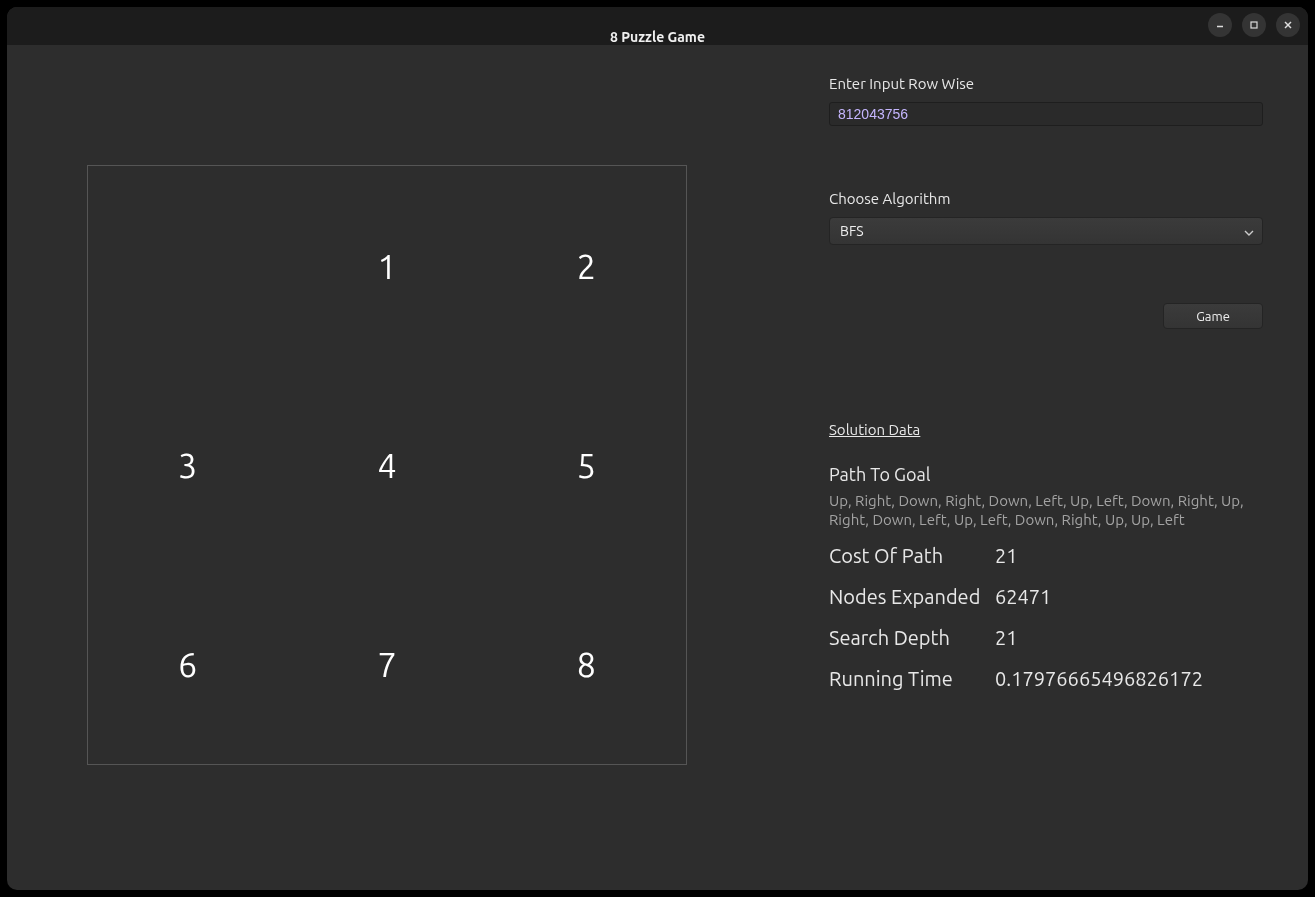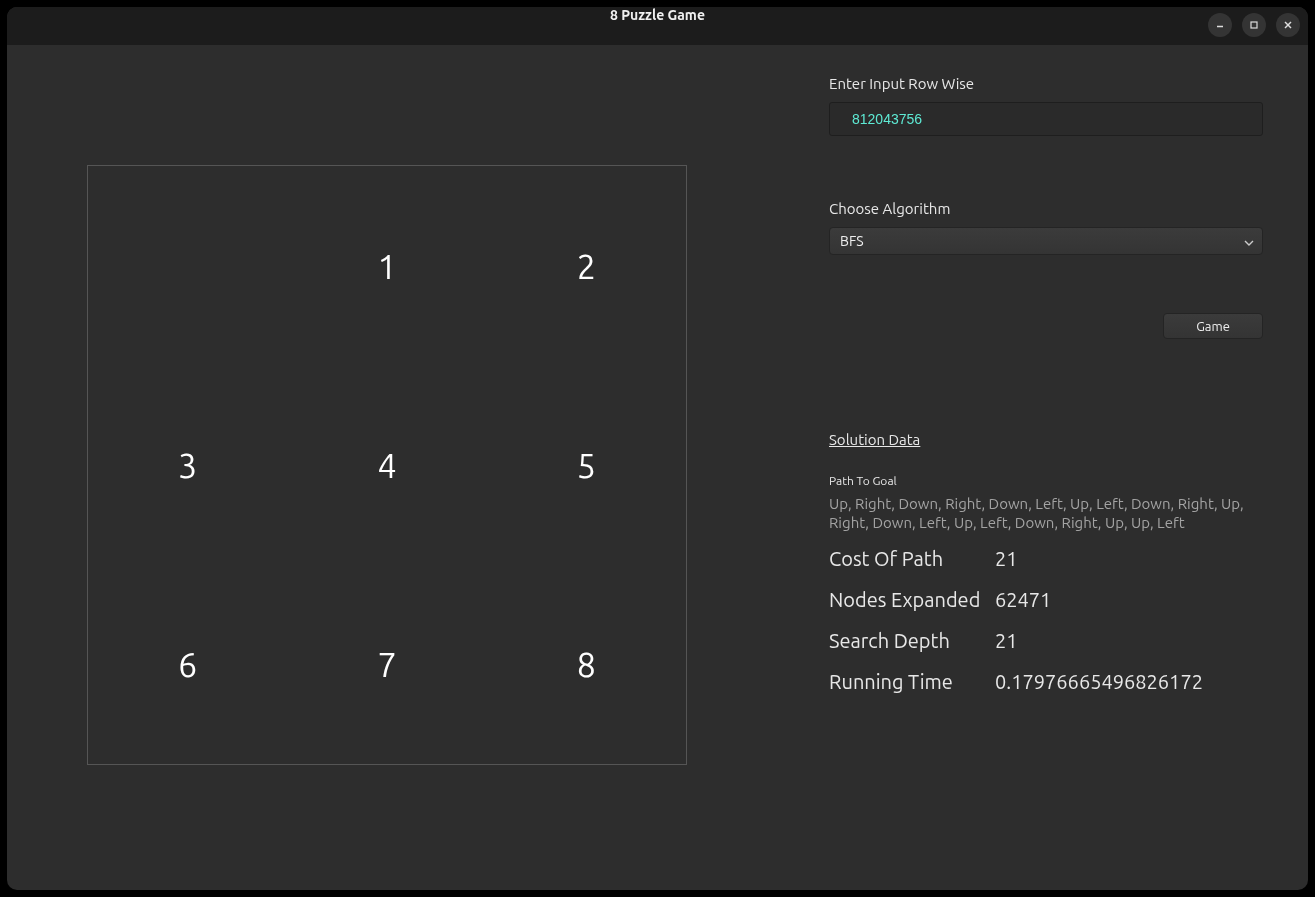--- a/index.html
+++ b/index.html
@@ -23,21 +23,21 @@
     border-radius: 10px;
     background: #2d2d2d;
     display: flex;
     flex-direction: column;
     overflow: hidden;
   }
   .titlebar {
     height: 38px;
     background: #1c1c1c;
     display: flex;
-    align-items: flex-start;
+    align-items: flex-end;
     justify-content: center;
     position: relative;
     flex: 0 0 auto;
   }
   .titlebar .title {
     font-size: 14px;
     font-weight: 600;
     color: #f0f0f0;
   }
   .win-controls {
@@ -99,27 +99,27 @@
     flex-direction: column;
     justify-content: space-between;
   }
   .label {
     font-size: 15px;
     color: #e8e8e8;
     margin-bottom: 10px;
     margin-top: 0;
   }
   .text-input {
-    height: 34px;
+    height: 24px;
     background: #2a2a2a;
     border: 1px solid #1e1e1e;
     border-radius: 3px;
-    color: #5eead4;
+    color: #c4b5fd;
     font-size: 14px;
-    padding: 0 22px;
+    padding: 0 8px;
     outline: none;
     box-sizing: border-box;
     width: 100%;
   }
   .spacer-lg { height: 64px; }
 
   .combo {
     position: relative;
     height: 28px;
     background: linear-gradient(to bottom, #3b3b3b, #343434);
@@ -165,21 +165,21 @@
     padding-right: 4px;
   }
   .solution h3 {
     font-size: 15px;
     font-weight: 400;
     margin: 0 0 26px 0;
     color: #e8e8e8;
     text-decoration: underline;
   }
   .sol-label {
-    font-size: 12px;
+    font-size: 18px;
     color: #e8e8e8;
   }
   .pathblock {
     margin-top: 8px;
     font-size: 15px;
     line-height: 1.25;
     color: #a3a3a3;
     word-break: break-word;
   }
   .stats {

